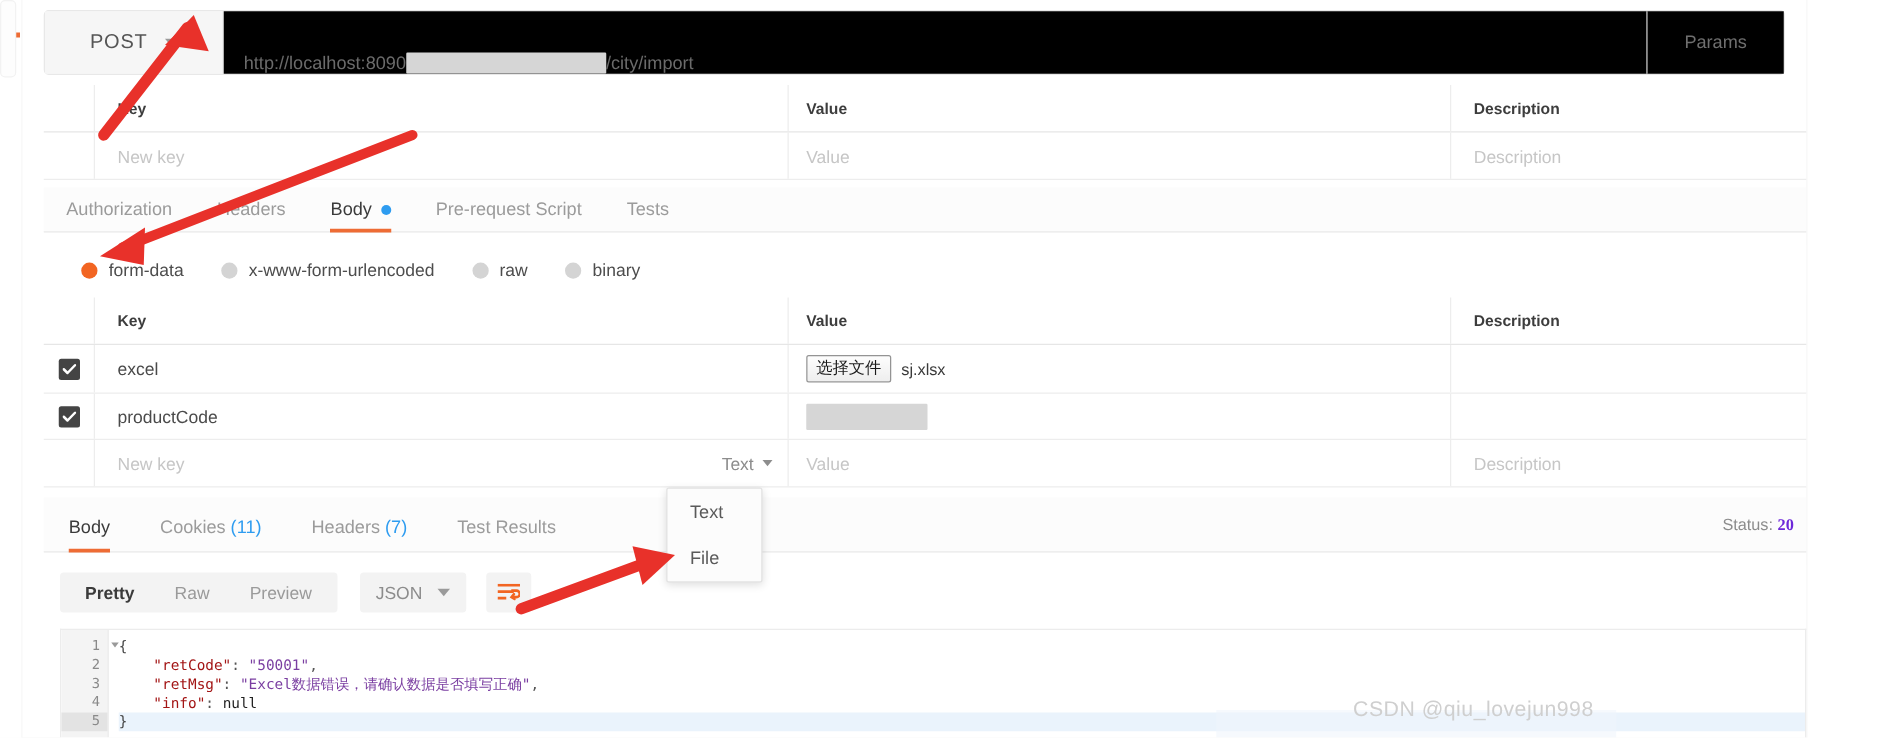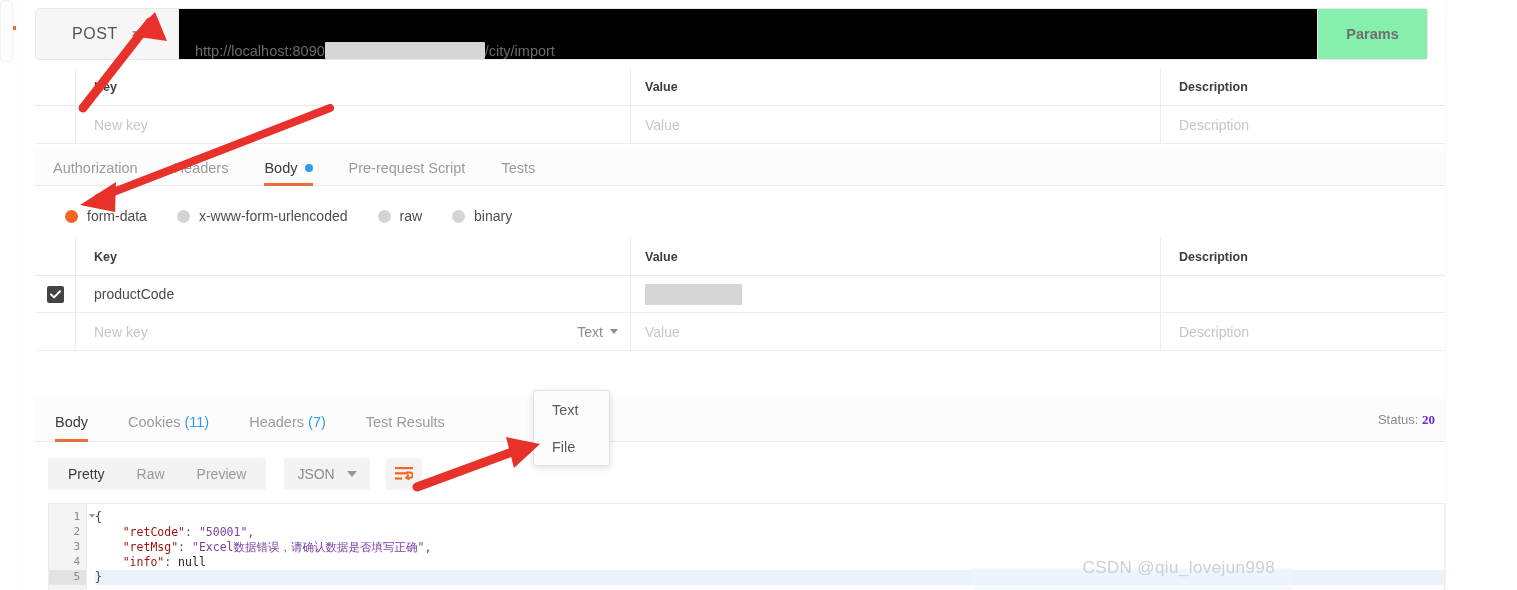--- a/index.html
+++ b/index.html
@@ -49,21 +49,21 @@
     flex: 1; display: flex; align-items: flex-end; padding-left: 16px;
     background: #000000; position: relative; overflow: hidden;
   }
   .url-text { font-size: 14.5px; color: #6b6b6b; white-space: nowrap; }
   .blur-pill {
     display: inline-block; background: #d6d6d6; border-radius: 1px;
     height: 17px; vertical-align: middle;
   }
   .params-box {
     width: 110px; display: flex; align-items: center; justify-content: center;
-    border-left: 1px solid #e8e8e8; background: #86efac; cursor: pointer; font-weight: bold;
+    border-left: 1px solid #e8e8e8; background: #000000; cursor: pointer;
   }
   .params-label { font-size: 14.5px; color: #6f6f6f; }
 
   
   .kvtable { position: absolute; left: 17px; width: 1410px; }
   .kvrow { display: flex; height: 38px; align-items: center; border-bottom: 1px solid #ededed; }
   .kvrow.head { border-bottom: 1px solid #e6e6e6; }
   .cell-check { width: 40px; display: flex; align-items: center; justify-content: center; }
   .cell-key   { width: 555px; border-left: 1px solid #ededed; padding-left: 18px; height: 100%; display: flex; align-items: center; }
   .cell-val   { width: 530px; border-left: 1px solid #ededed; padding-left: 14px; height: 100%; display: flex; align-items: center; position: relative; text-align: right; }
@@ -133,21 +133,21 @@
   .status-wrap { margin-left: auto; padding: 0 10px 13px 0; font-size: 13px; color: #8c8c8c; white-space: nowrap; }
   .status-code { color: #6d28d9; font-weight: bold; font-family: Liberation Serif, serif; }
 
   
   .restoolbar { position: absolute; left: 17px; top: 452px; width: 1410px; height: 44px; display: flex; align-items: center; gap: 10px; background:#fff; }
   .seg {
     display: flex; align-items: center; background: #f3f3f3; border-radius: 3px;
     height: 32px; padding: 0 4px;
   }
   .seg-item { padding: 0 16px; font-size: 14px; color: #9a9a9a; line-height: 32px; cursor: pointer; }
-  .seg-item.active { color: #3b3b3b; font-weight: normal; }
+  .seg-item.active { color: #3b3b3b; font-weight: bold; }
   .fmt-sel {
     display: flex; align-items: center; gap: 12px; background: #f3f3f3; border-radius: 3px;
     height: 32px; padding: 0 13px; cursor: pointer; margin-left: 8px;
   }
   .fmt-label { font-size: 14px; color: #8c8c8c; }
   .wrap-btn {
     width: 36px; height: 32px; background: #f3f3f3; border-radius: 3px;
     display: flex; align-items: center; justify-content: center; cursor: pointer; margin-left: 6px;
   }
 
@@ -285,20 +285,41 @@
             <span class="th">Key</span>
           </div>
         <div class="cell-val">
             <span class="th">Value</span>
           </div>
         <div class="cell-desc">
             <span class="th">Description</span>
           </div>
       </div>
 
+      <div class="kvrow" style="height:39px;">
+        <div class="cell-check">
+          <span class="cb">
+            <svg width="11" height="9" viewBox="0 0 11 9">
+                <path d="M1 4.4 L4 7.4 L10 1.2" stroke="#fff" stroke-width="2" fill="none" stroke-linecap="round" stroke-linejoin="round"></path>
+              </svg>
+          </span>
+        </div>
+        <div class="cell-key">
+            <span class="tv">excel</span>
+          </div>
+        <div class="cell-val">
+          <span class="file-ctl">
+            <span class="file-btn">选择文件</span>
+            <span class="file-name">sj.xlsx</span>
+          </span>
+        </div>
+        <div class="cell-desc">
+            <span class="ph"></span>
+          </div>
+      </div>
 
       <div class="kvrow" style="height:37px;">
         <div class="cell-check">
           <span class="cb">
             <svg width="11" height="9" viewBox="0 0 11 9">
                 <path d="M1 4.4 L4 7.4 L10 1.2" stroke="#fff" stroke-width="2" fill="none" stroke-linecap="round" stroke-linejoin="round"></path>
               </svg>
           </span>
         </div>
         <div class="cell-key">

